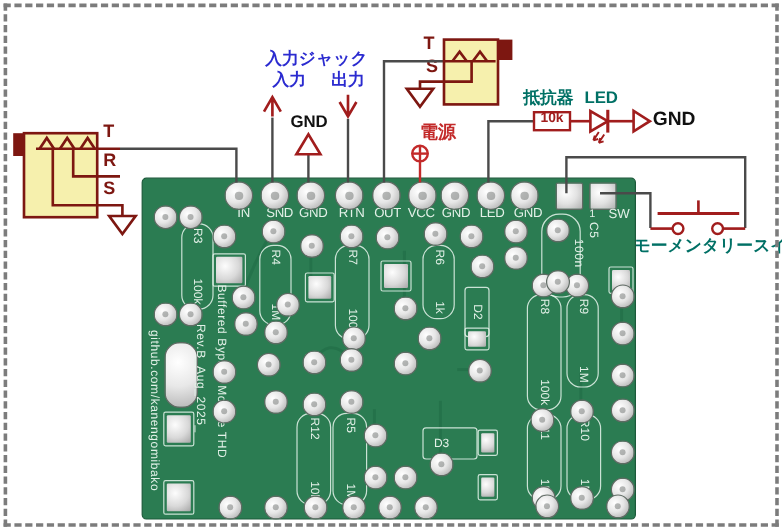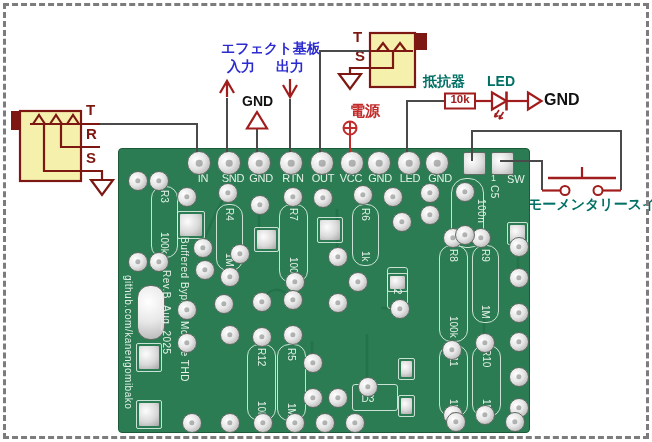--- a/index.html
+++ b/index.html
@@ -18,21 +18,21 @@
        border:1px solid #1c5a3a;border-radius:4px;z-index:1;}
   .pad{position:absolute;border-radius:50%;border:1px solid #5f6a63;
        background:radial-gradient(circle at 35% 35%, #ffffff 0%, #e6e6e6 45%, #bcbcbc 78%, #8f8f8f 100%);}
   .pad::after{content:"";position:absolute;left:50%;top:50%;width:30%;height:30%;border-radius:50%;
        transform:translate(-50%,-50%);background:rgba(95,100,97,.45);}
   .sq{position:absolute;border-radius:2px;border:1px solid #5f6a63;
        background:radial-gradient(circle at 35% 35%, #ffffff 0%, #e2e2e2 50%, #b0b0b0 100%);}
   .silk{color:#e3f1e8;font-weight:normal;}
   .padlbl{position:absolute;top:23px;transform:translateX(-50%);font-size:11px;letter-spacing:-0.3px;}
   .outline{position:absolute;border:1.5px solid rgba(230,244,236,.85);border-radius:12px;}
-  .outline.rect{border-radius:3px;margin-top:28px;}
+  .outline.rect{border-radius:3px;}
   .vtext{writing-mode:vertical-rl;text-orientation:sideways;}
   .cref{position:absolute;top:3px;left:50%;transform:translateX(-50%);font-size:10px;}
   .cval{position:absolute;bottom:3px;left:50%;transform:translateX(-50%);font-size:10px;}
   .dlbl{position:absolute;left:0;right:14px;top:50%;transform:translateY(-50%);
         text-align:center;font-size:10px;}
   .smd{position:absolute;border:1.5px solid rgba(230,244,236,.85);border-radius:2px;}
   .smd>div{position:absolute;inset:2px;border-radius:1px;
         background:radial-gradient(circle at 35% 35%, #fdfdfd 0%, #d9d9d9 55%, #a5a5a5 100%);}
   .vsilk{position:absolute;font-size:10px;letter-spacing:.5px;}
   #oblong{position:absolute;left:18px;top:136px;width:26px;height:53px;border-radius:13px;
@@ -300,29 +300,29 @@
       <circle cx="598" cy="190.5" r="4.5" fill="#ffffff" stroke-width="2"></circle>
       <path d="M542 190.5 H560"></path>
       <path d="M602.5 190.5 H621"></path>
     </g>
   </svg>
 
   <div class="lbl dred" style="left:86px;top:102px">T</div>
   <div class="lbl dred" style="left:86px;top:126px">R</div>
   <div class="lbl dred" style="left:86px;top:150px">S</div>
 
-  <div class="lbl blue" style="left:221px;top:41px">エフェクト基板</div>
+  <div class="lbl blue" style="left:221px;top:41px">入力ジャック</div>
   <div class="lbl blue" style="left:227px;top:59px">入力</div>
   <div class="lbl blue" style="left:276px;top:59px">出力</div>
   <div class="lbl blk" style="left:242px;top:94px">GND</div>
 
   <div class="lbl dred" style="left:353px;top:29px">T</div>
   <div class="lbl dred" style="left:355px;top:48px">S</div>
 
   <div class="lbl pwr" style="left:350px;top:103px">電源</div>
 
-  <div class="lbl teal" style="left:423px;top:74px">抵抗器</div>
+  <div class="lbl teal" style="left:436px;top:74px">抵抗器</div>
   <div class="lbl teal" style="left:487px;top:74px">LED</div>
   <div class="lbl" id="tenk">10k</div>
   <div class="lbl blk" style="left:544px;top:91px;font-size:16px">GND</div>
 
   <div class="lbl teal" style="left:528px;top:197px">モーメンタリースイッチ</div>
 </div>
 
 </body></html>

